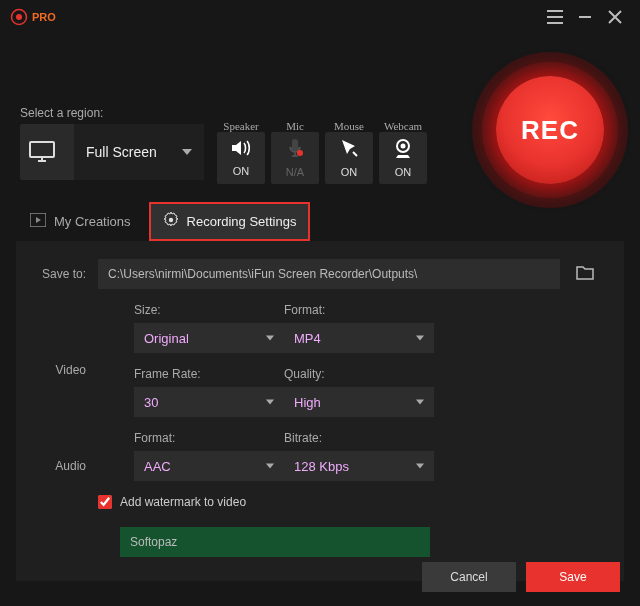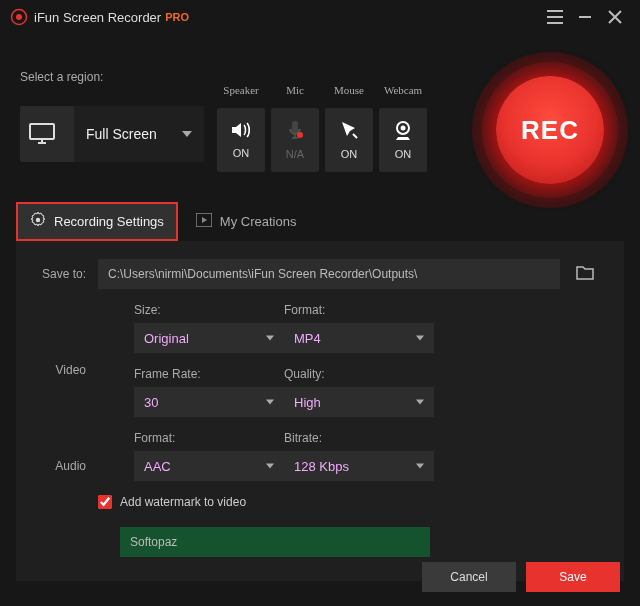--- a/index.html
+++ b/index.html
@@ -20,21 +20,21 @@
   .controls { display: flex; align-items: center; gap: 0; }
   .region-box { background: #2a2a2a; display: flex; align-items: center; height: 56px; padding: 0 8px; border-radius: 2px 0 0 2px; }
   .region-box .monitor { width: 28px; height: 28px; display:flex; align-items:center; justify-content:center; margin-right: 10px; }
   .region-select { background: #1f1f1f; color: #eee; border: none; font-size: 14px; height: 56px; width: 130px; padding: 0 12px; appearance: none; position: relative; }
   .region-select-wrap { position: relative; }
   .region-select-wrap::after { content: ""; position: absolute; right: 12px; top: 50%; width: 0; height: 0; border-left: 5px solid transparent; border-right: 5px solid transparent; border-top: 6px solid #aaa; transform: translateY(-50%); pointer-events: none; }
 
   .src-group { display: flex; margin-left: 10px; gap: 0; }
   .src-item { width: 54px; text-align: center; }
   .src-label { font-size: 11px; color: #aaa; display: block; font-family: Liberation Serif, serif; }
-  .src-btn { width: 48px; height: 64px; background: #2a2a2a; display: flex; flex-direction: column; align-items: center; justify-content: center; border-radius: 2px; margin: 12px auto; }
+  .src-btn { width: 48px; height: 52px; background: #2a2a2a; display: flex; flex-direction: column; align-items: center; justify-content: center; border-radius: 2px; margin: 0 auto; }
   .src-btn svg { margin-bottom: 4px; }
   .src-state { font-size: 11px; color: #ddd; }
   .src-state.na { color: #666; }
   .mic-disabled path { fill: #444; }
   .mic-dot { fill: #e8322d; }
 
   
   .rec-wrap { width: 140px; display: flex; align-items: center; justify-content: center; }
   .rec-btn { width: 108px; height: 108px; border-radius: 50%; background: radial-gradient(circle at 50% 40%, #ff4a3d 0%, #e8322d 55%, #b11815 100%); box-shadow: 0 0 18px 6px rgba(255,20,20,.6), 0 0 0 14px rgba(255,30,30,.12), 0 0 0 24px rgba(150,10,10,.28); display: flex; align-items: center; justify-content: center; color: #fff; font-weight: bold; font-size: 26px; letter-spacing: 1px; cursor: pointer; }
 
@@ -76,21 +76,20 @@
 </head>
 <body>
 
 <div class="titlebar">
   <span class="logo">
     <svg viewBox="0 0 24 24" width="18" height="18">
         <circle cx="12" cy="12" r="10" fill="none" stroke="#e8322d" stroke-width="2"></circle>
         <circle cx="12" cy="12" r="4" fill="#e8322d"></circle>
       </svg>
   </span>
-  <span class="title">iFun Screen Recorder</span>
   <span class="pro">PRO</span>
   <div class="spacer"></div>
   <div class="winbtn">
     <svg width="16" height="14" viewBox="0 0 16 14">
         <path d="M0 1h16M0 7h16M0 13h16" stroke="#bbb" stroke-width="2"></path>
       </svg>
   </div>
   <div class="winbtn">
     <svg width="14" height="14" viewBox="0 0 14 14">
         <path d="M1 7h12" stroke="#bbb" stroke-width="2"></path>
@@ -176,37 +175,37 @@
     </div>
   </div>
   <div class="rec-wrap">
     <div class="rec-btn">
       <span>REC</span>
     </div>
   </div>
 </div>
 
 <div class="tabs">
+  <div class="tab">
+    <span>
+      <svg width="16" height="14" viewBox="0 0 16 14">
+          <rect x="0" y="0" width="16" height="14" rx="1" fill="none" stroke="#888" stroke-width="1.4"></rect>
+          <path d="M6 4l5 3-5 3V4z" fill="#888"></path>
+        </svg>
+    </span>
+    <span>My Creations</span>
+  </div>
   <div class="tab active highlight">
     <span>
       <svg width="16" height="16" viewBox="0 0 16 16">
           <circle cx="8" cy="8" r="2.2" fill="#ddd"></circle>
           <path d="M8 0l1 2 2-1 1 2 2 1-1 2 2 1-2 1 1 2-2 1-1 2-2-1-1 2-1-2-2 1-1-2-2-1 1-2-2-1 2-1-1-2 2-1 1-2 2 1 1-2z" fill="none" stroke="#ddd" stroke-width="1"></path>
         </svg>
     </span>
     <span>Recording Settings</span>
-  </div>
-  <div class="tab">
-    <span>
-      <svg width="16" height="14" viewBox="0 0 16 14">
-          <rect x="0" y="0" width="16" height="14" rx="1" fill="none" stroke="#888" stroke-width="1.4"></rect>
-          <path d="M6 4l5 3-5 3V4z" fill="#888"></path>
-        </svg>
-    </span>
-    <span>My Creations</span>
   </div>
 </div>
 
 <div class="panel">
 
   <div class="row">
     <div class="row-label">Save to:</div>
     <div class="row-body">
       <input class="pathbox" readonly="" value="C:\Users\nirmi\Documents\iFun Screen Recorder\Outputs\" style="">
       <button class="folder-btn">

